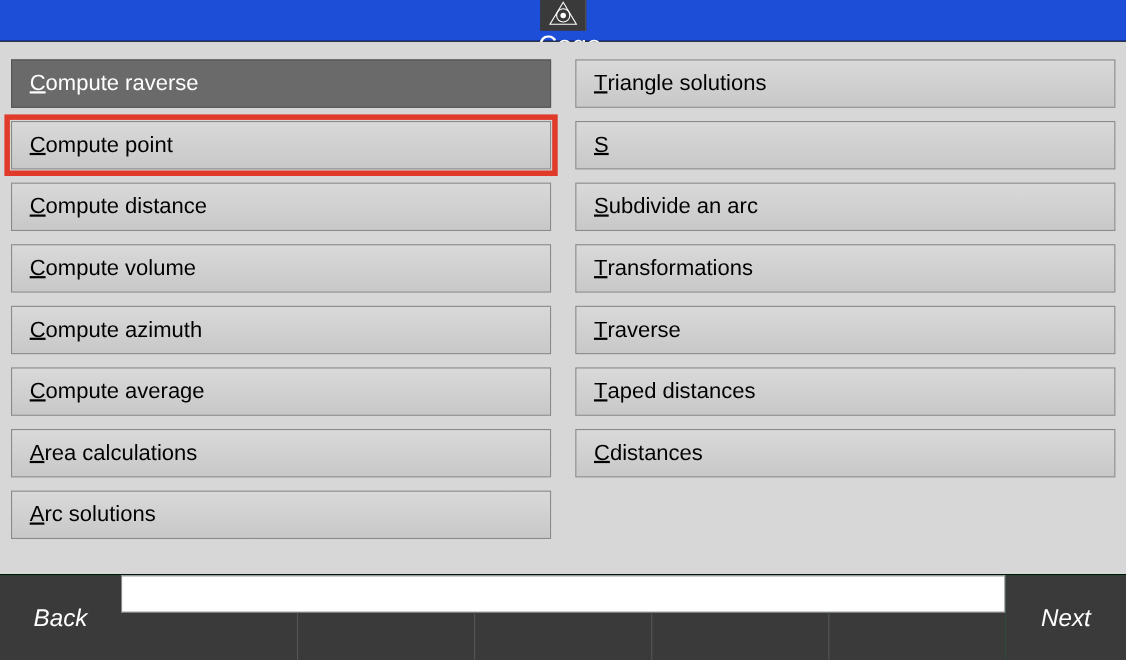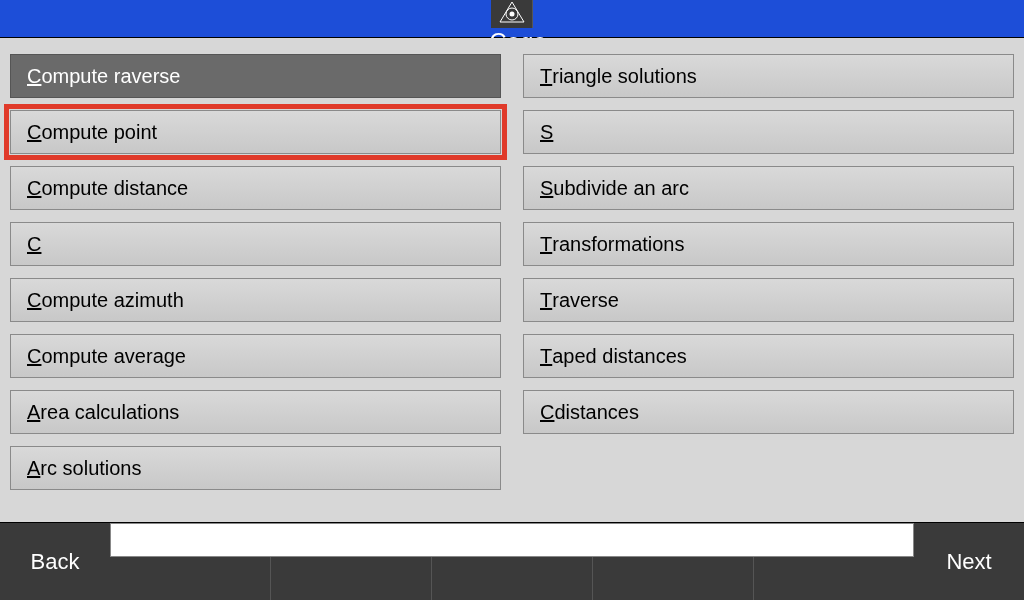--- a/index.html
+++ b/index.html
@@ -83,20 +83,21 @@
     pointer-events: none;
   }
 
   
   .bottombar {
     height: 78px;
     background: #15803d;
     display: flex;
     position: relative;
     border-top: 1px solid #000;
+    font-style: italic;
   }
   .bb-left, .bb-right {
     width: 110px;
     display: flex; align-items: center; justify-content: center;
     color: #fff;
     font-size: 22px;
     background: #3a3a3a;
   }
   .bb-mid {
     flex: 1;
@@ -178,20 +179,21 @@
           <span class="ul">C</span>
           <span>ompute point</span>
         </div>
       </div>
       <div class="menu-btn">
         <span class="ul">C</span>
         <span>ompute distance</span>
       </div>
       <div class="menu-btn">
         <span class="ul">C</span>
+        <span>ompute volume</span>
       </div>
       <div class="menu-btn">
         <span class="ul">C</span>
         <span>ompute azimuth</span>
       </div>
       <div class="menu-btn">
         <span class="ul">C</span>
         <span>ompute average</span>
       </div>
       <div class="menu-btn">

